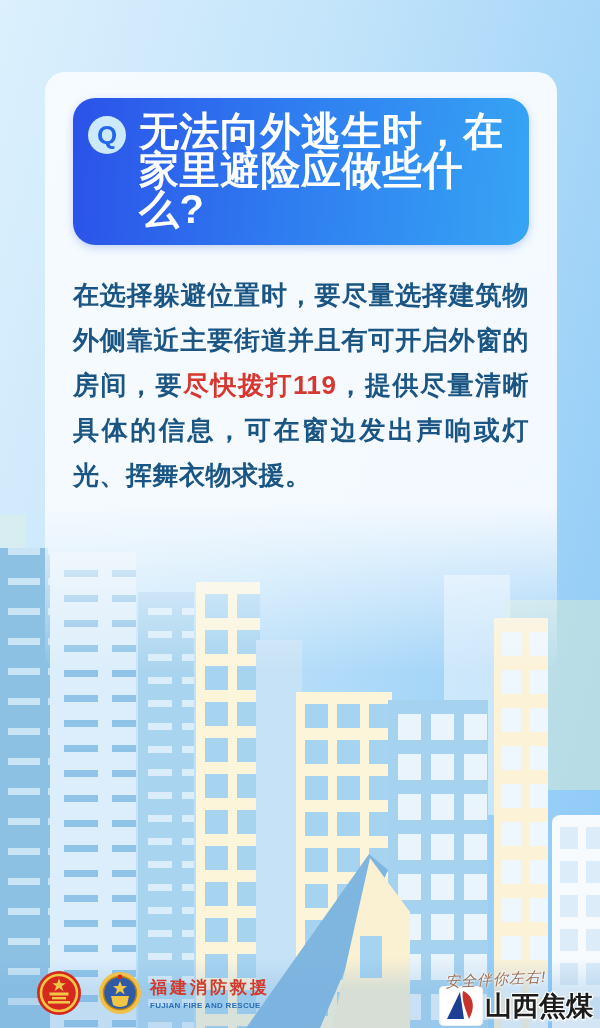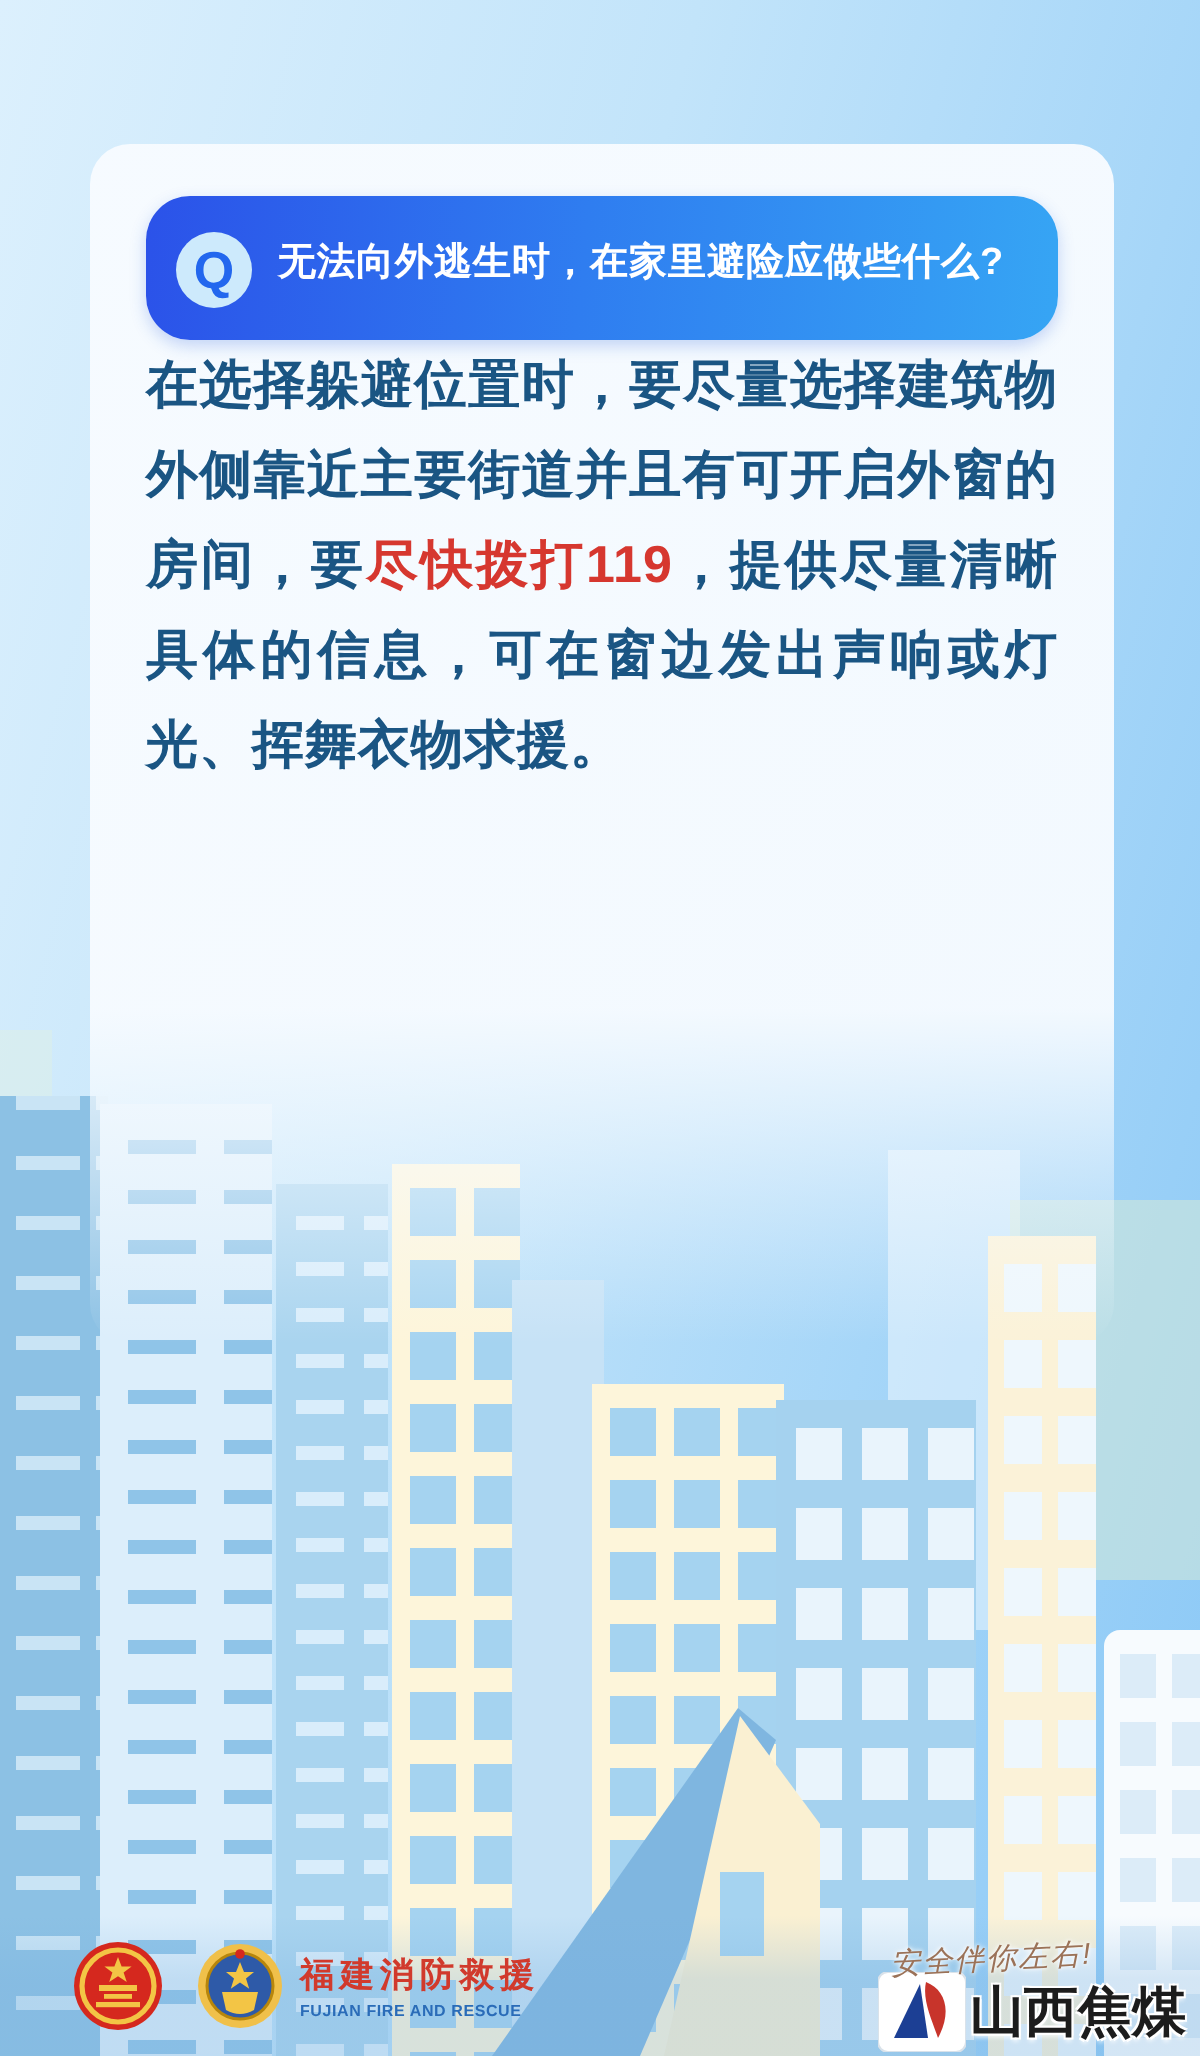--- a/index.html
+++ b/index.html
@@ -39,24 +39,24 @@
   .house{left:238px;top:852px;width:172px;height:176px;}
   
   .card{position:absolute;left:45px;top:72px;width:512px;height:600px;border-radius:20px;z-index:2;
         background:linear-gradient(180deg,rgba(247,251,255,0.97) 0%,rgba(247,251,255,0.95) 72%,rgba(247,251,255,0) 100%);}
   .banner{margin:26px auto 0;width:456px;box-sizing:border-box;display:flex;align-items:flex-start;
           padding:14px 18px 16px 15px;border-radius:22px;
           background:linear-gradient(95deg,#2b52e9 0%,#2f7df0 48%,#36a5f4 100%);
           box-shadow:0 3px 8px rgba(43,100,220,0.25);}
   .q-circle{flex:none;width:38px;height:38px;margin:4px 13px 0 0;border-radius:50%;background:#cdeafc;
             color:#2367ee;font-size:26px;font-weight:bold;line-height:38px;text-align:center;}
-  .banner-title{color:#ffffff;font-size:19px;line-height:39px;font-weight:bold;letter-spacing:0.5px;}
+  .banner-title{color:#ffffff;font-size:40px;line-height:39px;font-weight:bold;letter-spacing:0.5px;}
   .body-text{margin:20px 28px 0;font-size:26px;line-height:45px;font-weight:bold;color:#1a5583;
              text-align:justify;letter-spacing:0.5px;}
-  .body-text.p2{margin-top:0;}
+  .body-text.p2{margin-top:28px;}
   .hl{color:#d6372f;}
   
   .footer{position:absolute;left:0;right:0;bottom:0;height:70px;display:flex;align-items:center;
           padding-left:36px;z-index:3;
           background:linear-gradient(180deg,rgba(120,175,222,0) 0%,rgba(120,175,222,0.28) 45%);}
   .ministry-block{margin-left:10px;}
   .ministry-cn{font-size:20px;font-weight:bold;color:#1455a6;letter-spacing:1px;white-space:nowrap;}
   .ministry-en{font-size:6.5px;color:#1455a6;margin-top:3px;white-space:nowrap;}
   .badge{margin-left:16px;flex:none;}
   .fire-block{margin-left:8px;}

